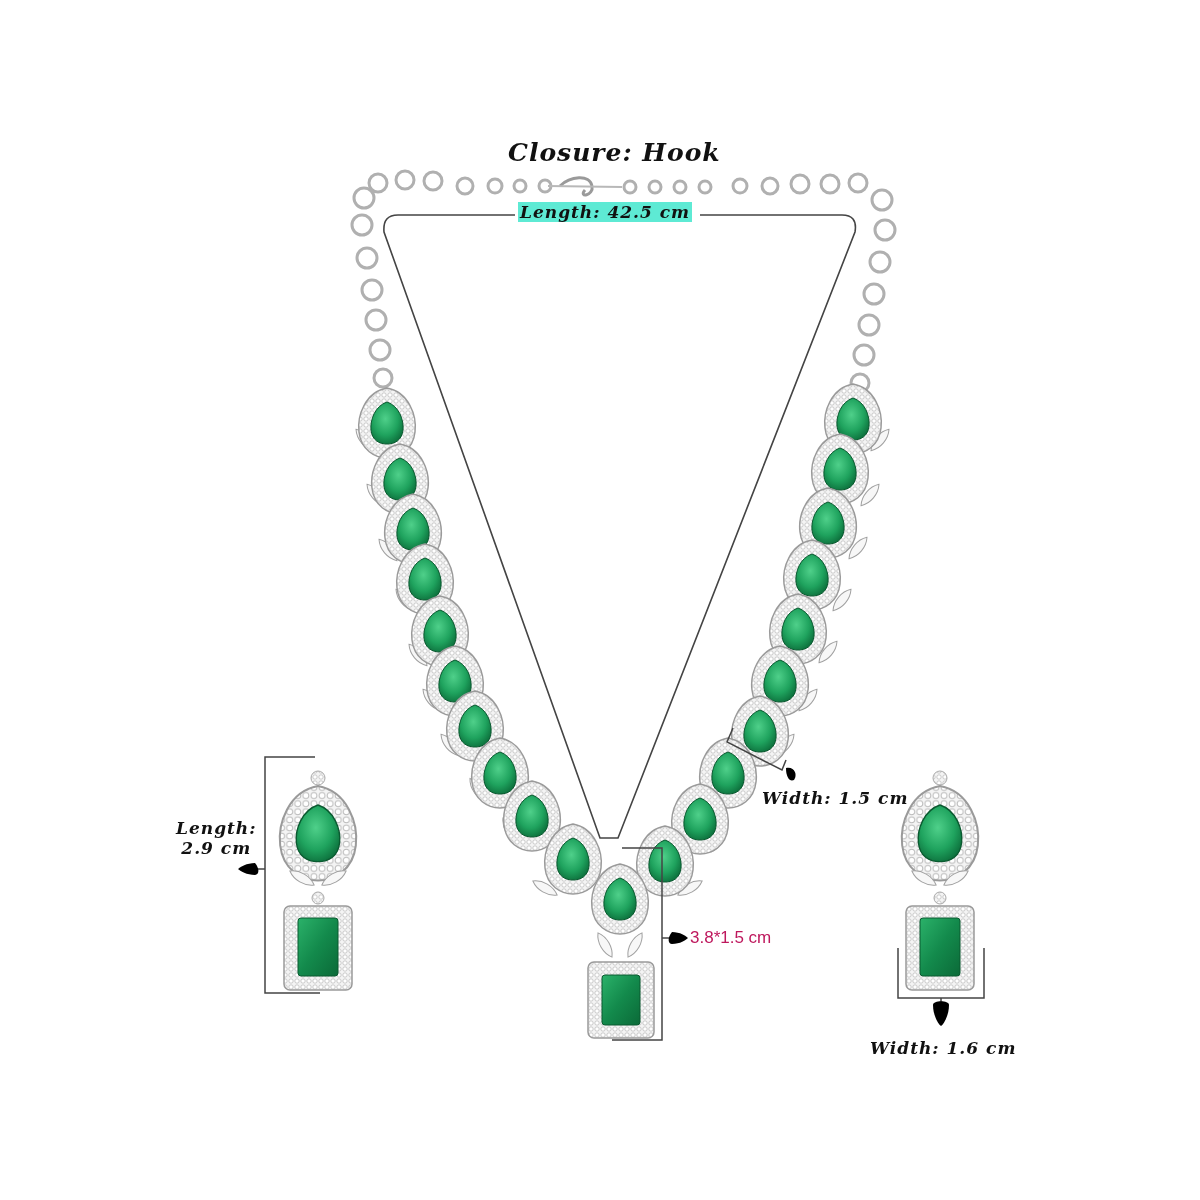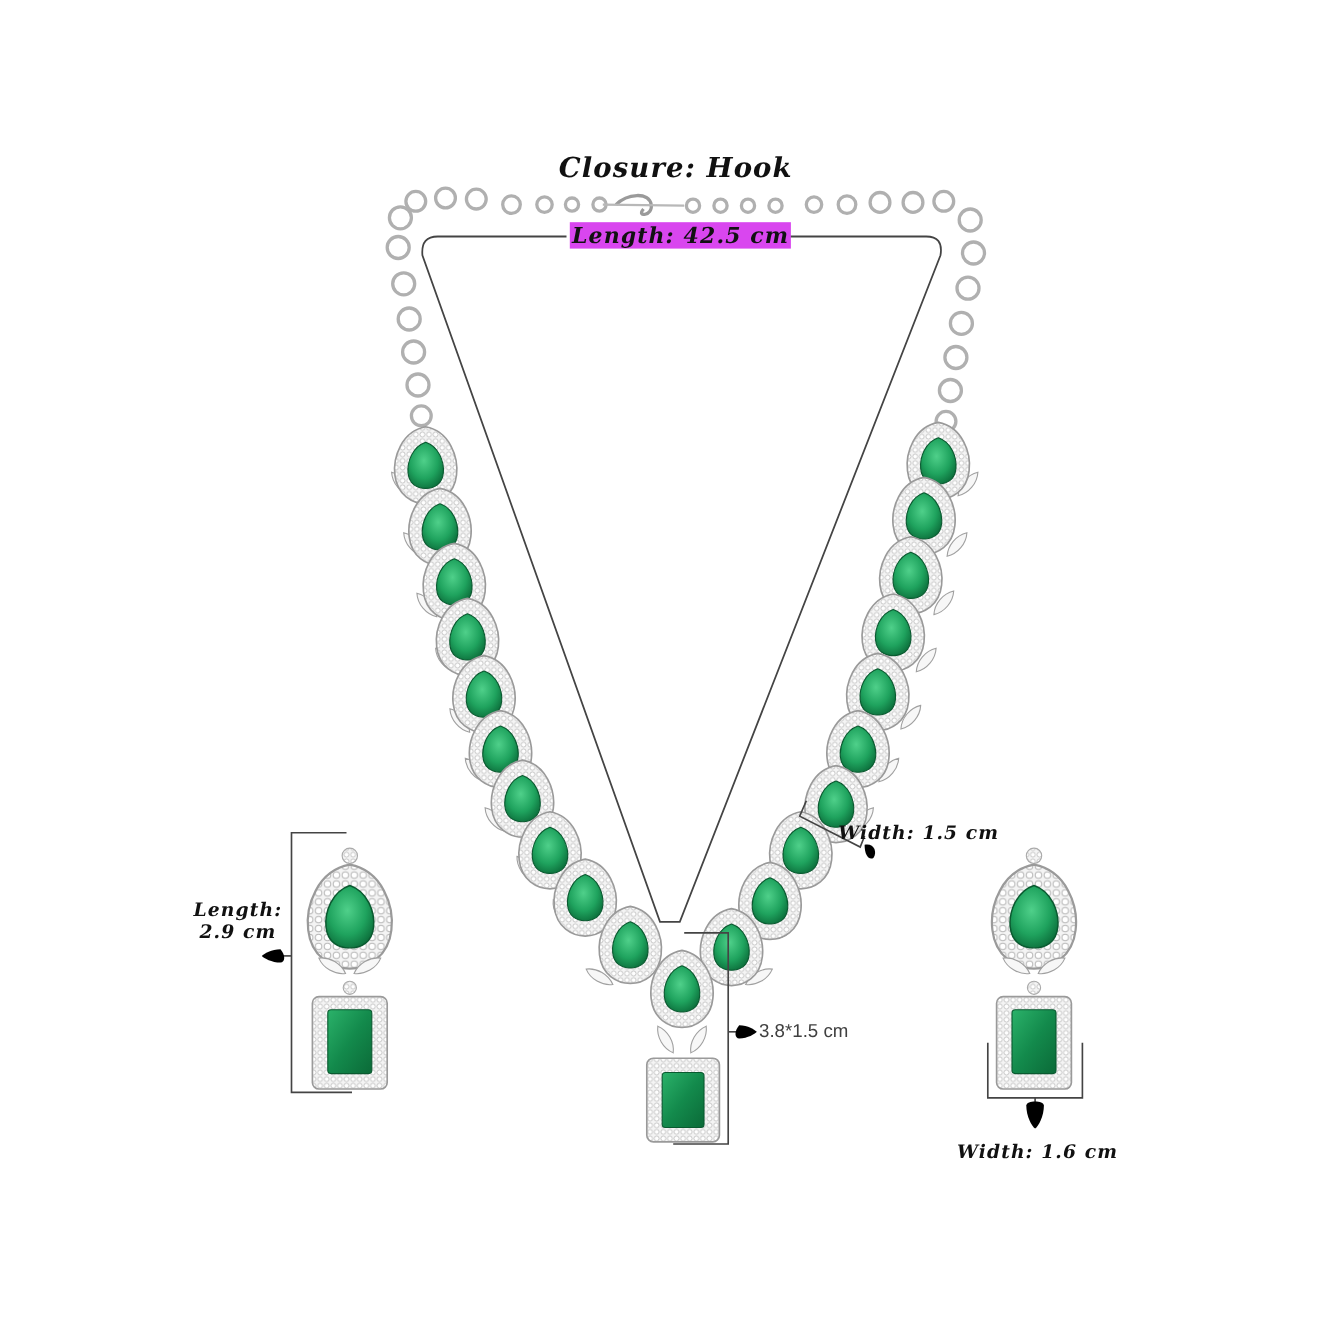--- a/index.html
+++ b/index.html
@@ -10,26 +10,26 @@
       font-family: "DejaVu Serif", "Liberation Serif", serif;
       font-style: italic;
       font-weight: bold;
       color: #111111;
       white-space: nowrap;
       letter-spacing: 1px;
     }
     .label-sans {
       position: absolute;
       font-family: "Liberation Sans", "DejaVu Sans", sans-serif;
-      color: #404040;
+      color: #be185d;
       white-space: nowrap;
     }
     #closure-label { left: 508px; top: 138px; font-size: 25px; }
-    #length-label { left: 518px; top: 202px; font-size: 20px; background: #d946ef; padding: 0 2px; }
-    #width-necklace-label { left: 762px; top: 748px; font-size: 17px; }
+    #length-label { left: 518px; top: 202px; font-size: 17px; background: #5eead4; padding: 0 2px; }
+    #width-necklace-label { left: 762px; top: 788px; font-size: 17px; }
     #earring-length-label { left: 176px; top: 818px; font-size: 17px; line-height: 20px; text-align: center; }
     #pendant-size-label { left: 690px; top: 928px; font-size: 17px; }
     #earring-width-label { left: 870px; top: 1038px; font-size: 17px; }
   </style>
 </head>
 <body>
 
 <div class="canvas">
   <svg width="1200" height="1200" viewBox="0 0 1200 1200" xmlns="http://www.w3.org/2000/svg">
     <defs>

